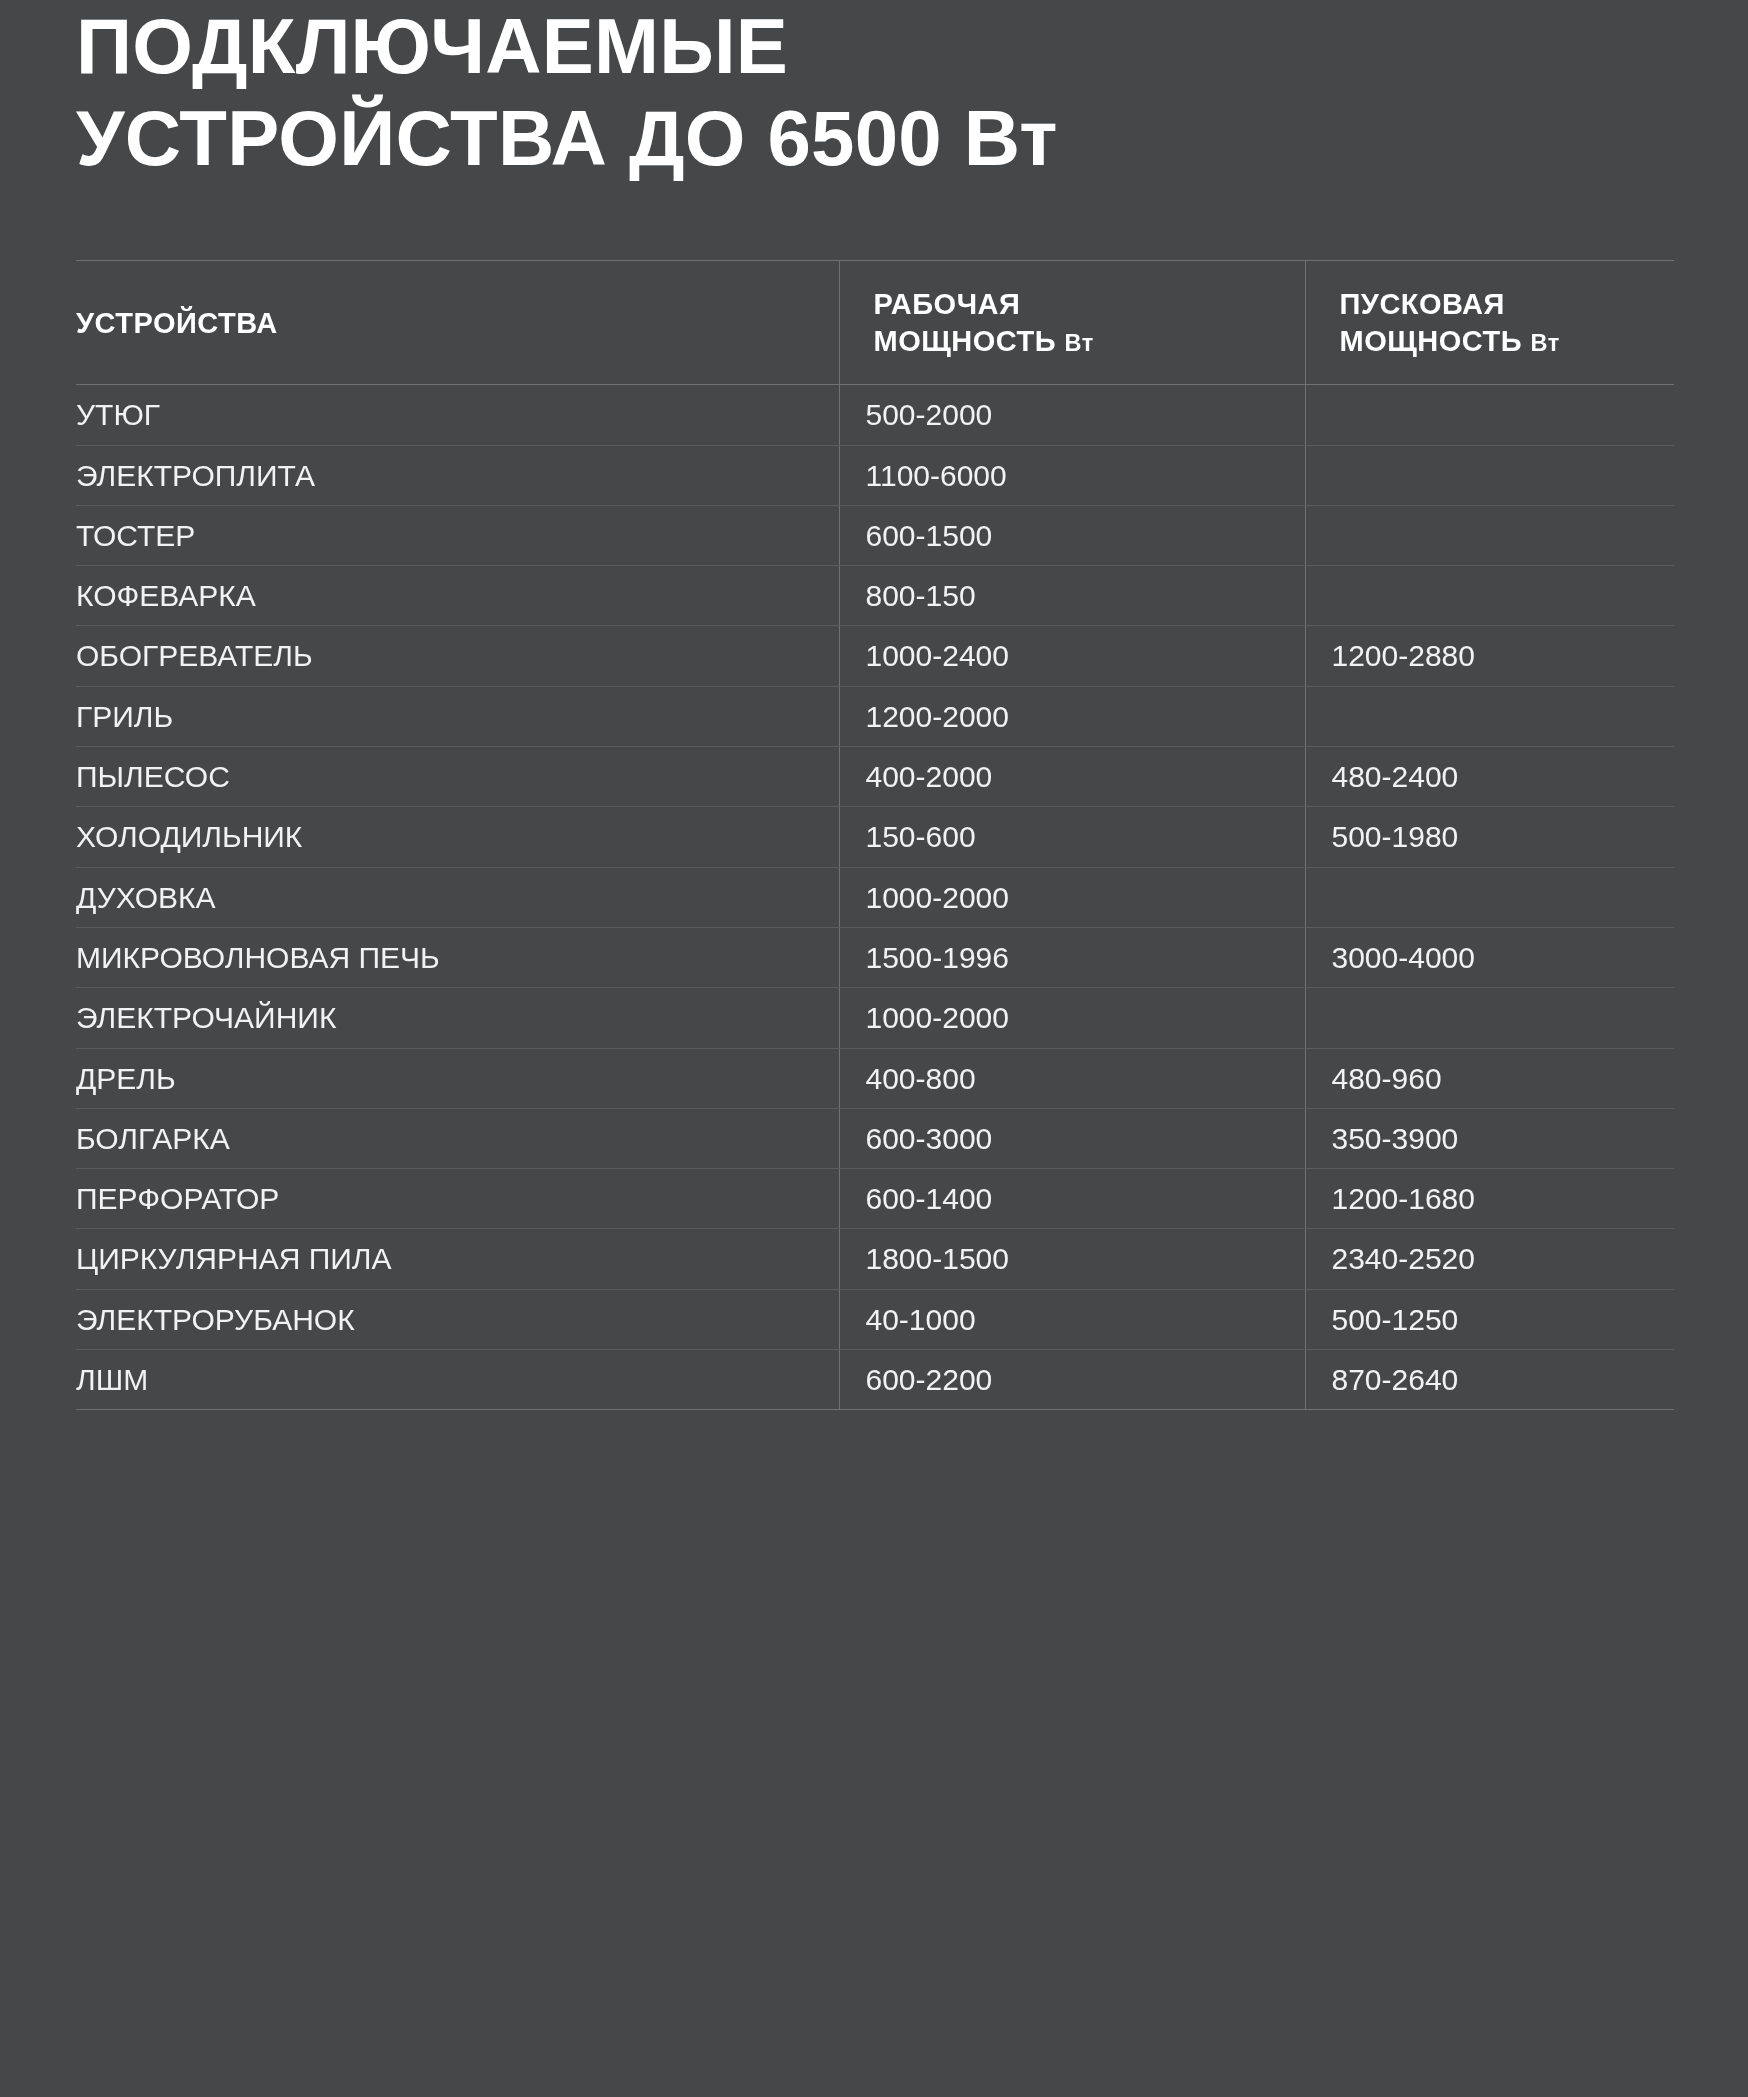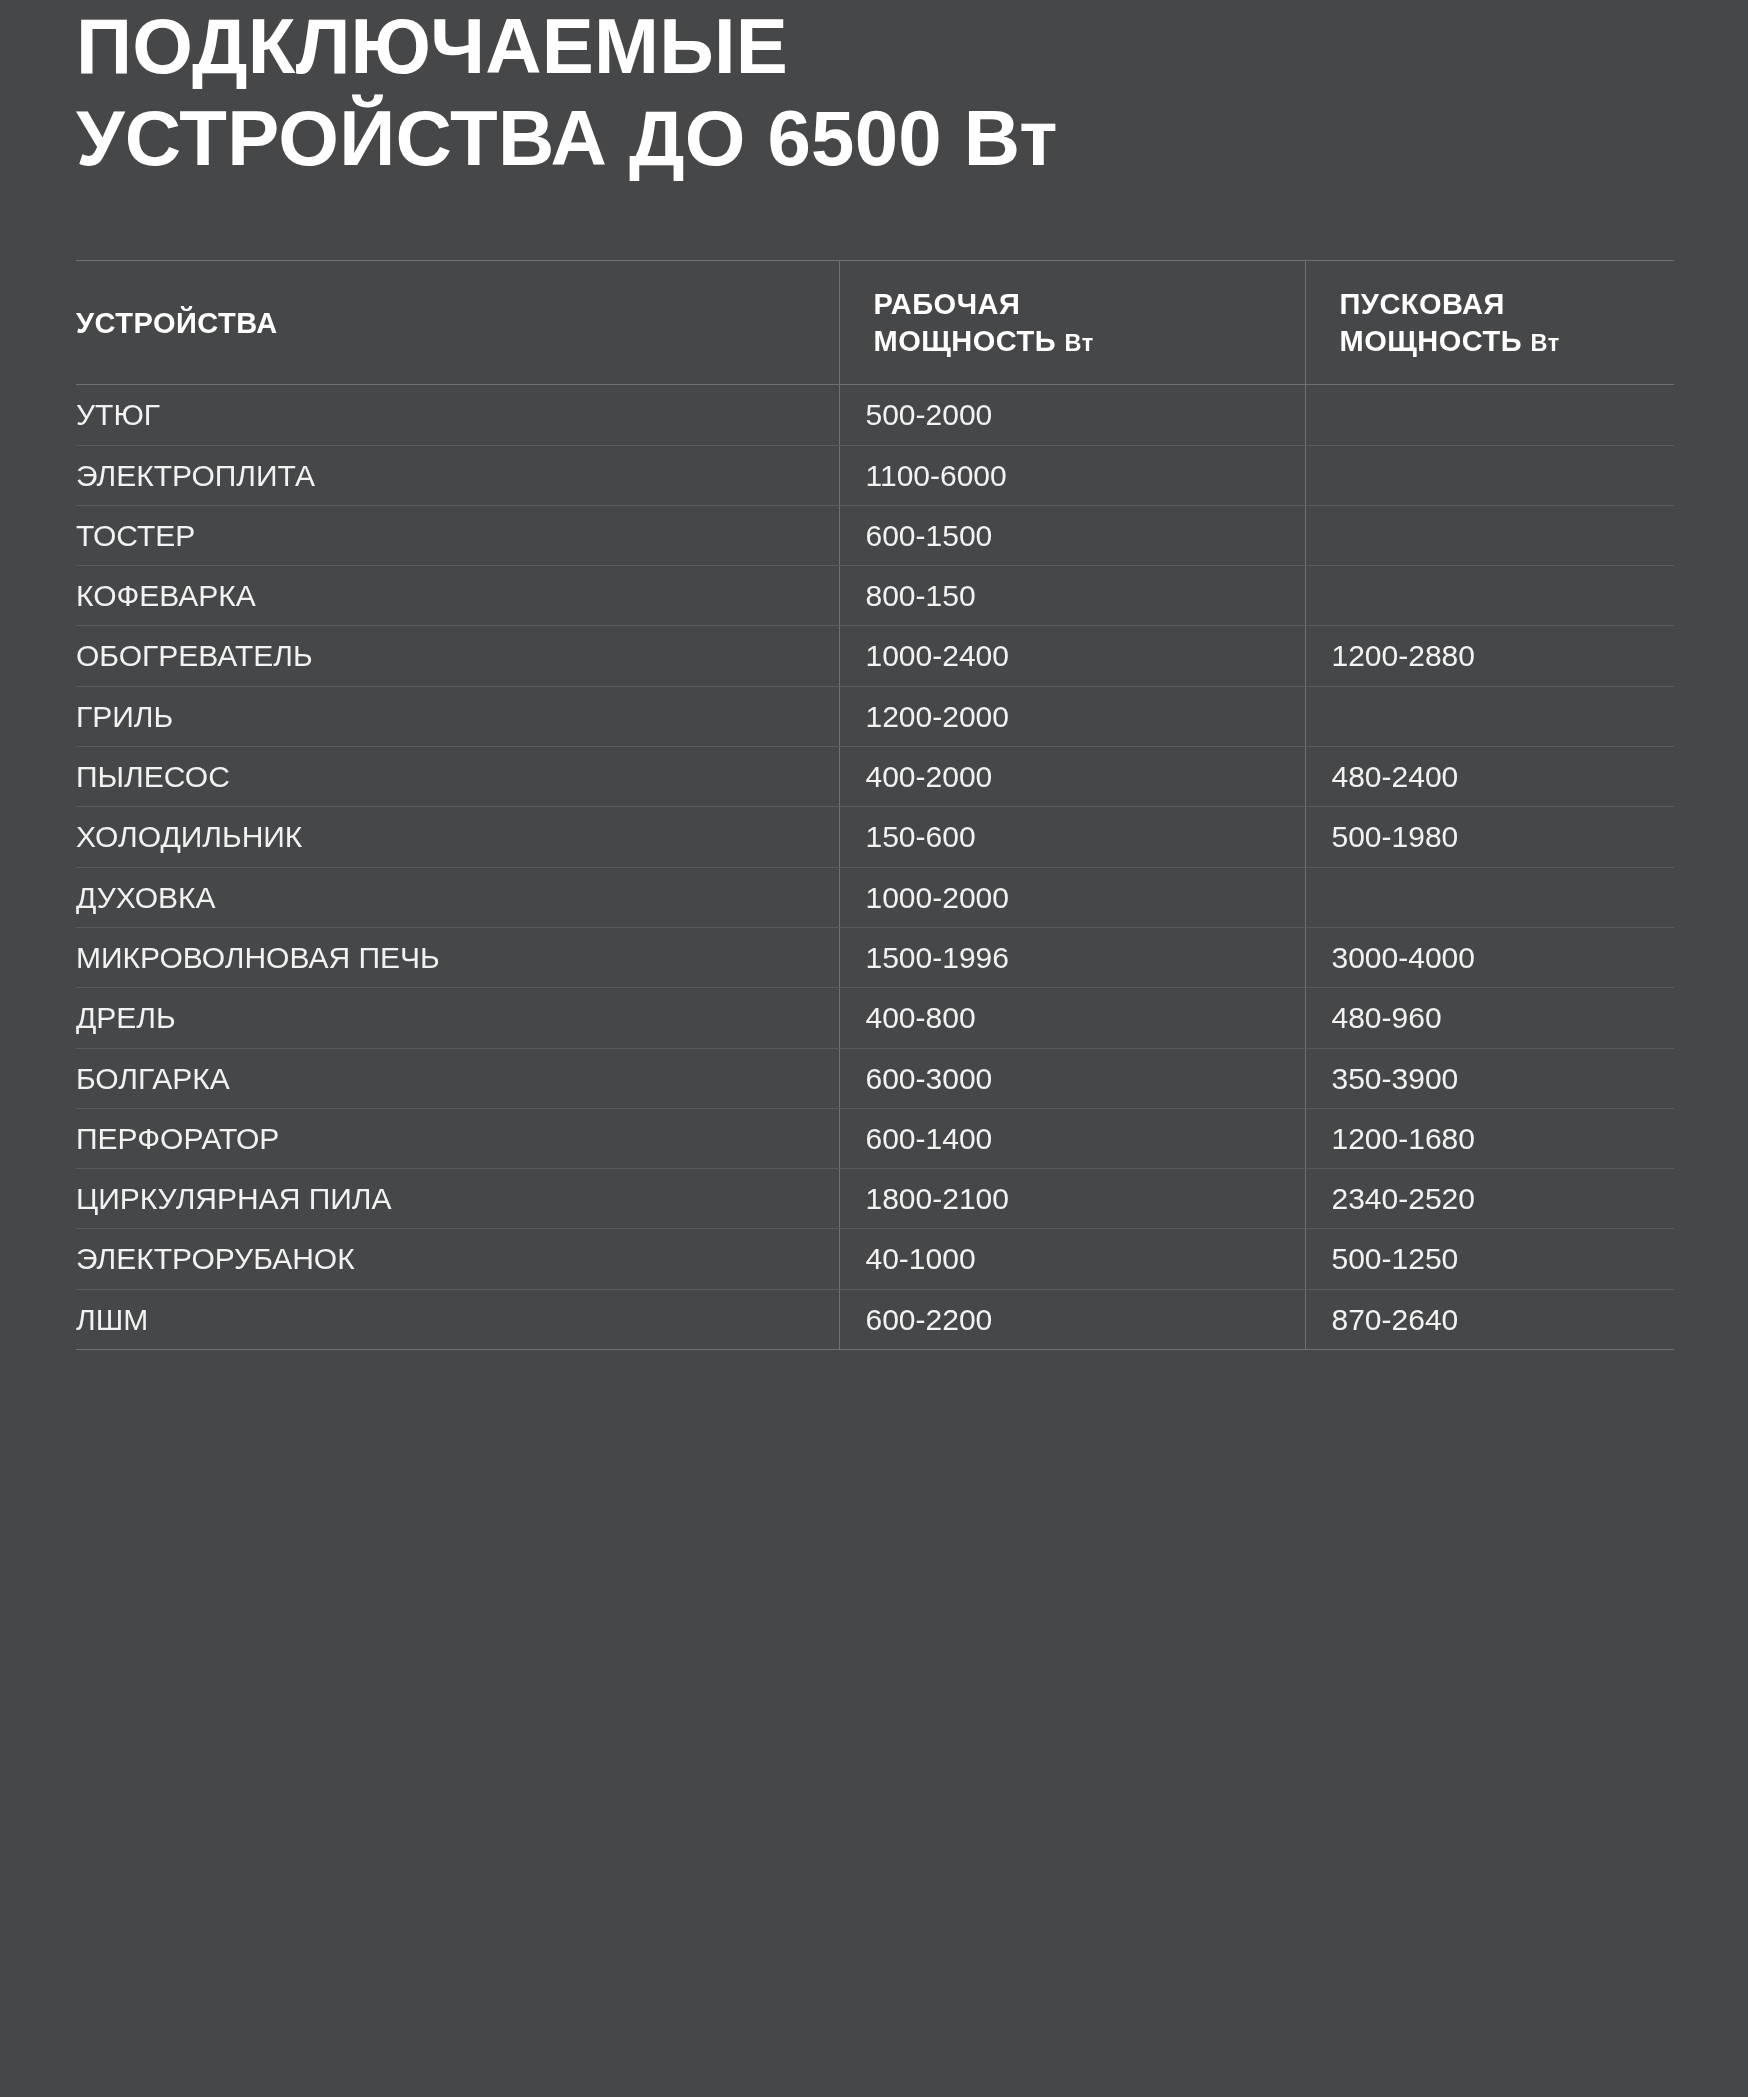--- a/index.html
+++ b/index.html
@@ -171,37 +171,42 @@
             <td class="col-device">ДУХОВКА</td>
             <td class="col-run">1000-2000</td>
             <td class="col-start"></td>
           </tr>
           <tr>
             <td class="col-device">МИКРОВОЛНОВАЯ ПЕЧЬ</td>
             <td class="col-run">1500-1996</td>
             <td class="col-start">3000-4000</td>
           </tr>
           <tr>
+            <td class="col-device">ЭЛЕКТРОЧАЙНИК</td>
+            <td class="col-run">1000-2000</td>
+            <td class="col-start"></td>
+          </tr>
+          <tr>
             <td class="col-device">ДРЕЛЬ</td>
             <td class="col-run">400-800</td>
             <td class="col-start">480-960</td>
           </tr>
           <tr>
             <td class="col-device">БОЛГАРКА</td>
             <td class="col-run">600-3000</td>
             <td class="col-start">350-3900</td>
           </tr>
           <tr>
             <td class="col-device">ПЕРФОРАТОР</td>
             <td class="col-run">600-1400</td>
             <td class="col-start">1200-1680</td>
           </tr>
           <tr>
             <td class="col-device">ЦИРКУЛЯРНАЯ ПИЛА</td>
-            <td class="col-run">1800-2100</td>
+            <td class="col-run">1800-1500</td>
             <td class="col-start">2340-2520</td>
           </tr>
           <tr>
             <td class="col-device">ЭЛЕКТРОРУБАНОК</td>
             <td class="col-run">40-1000</td>
             <td class="col-start">500-1250</td>
           </tr>
           <tr>
             <td class="col-device">ЛШМ</td>
             <td class="col-run">600-2200</td>

